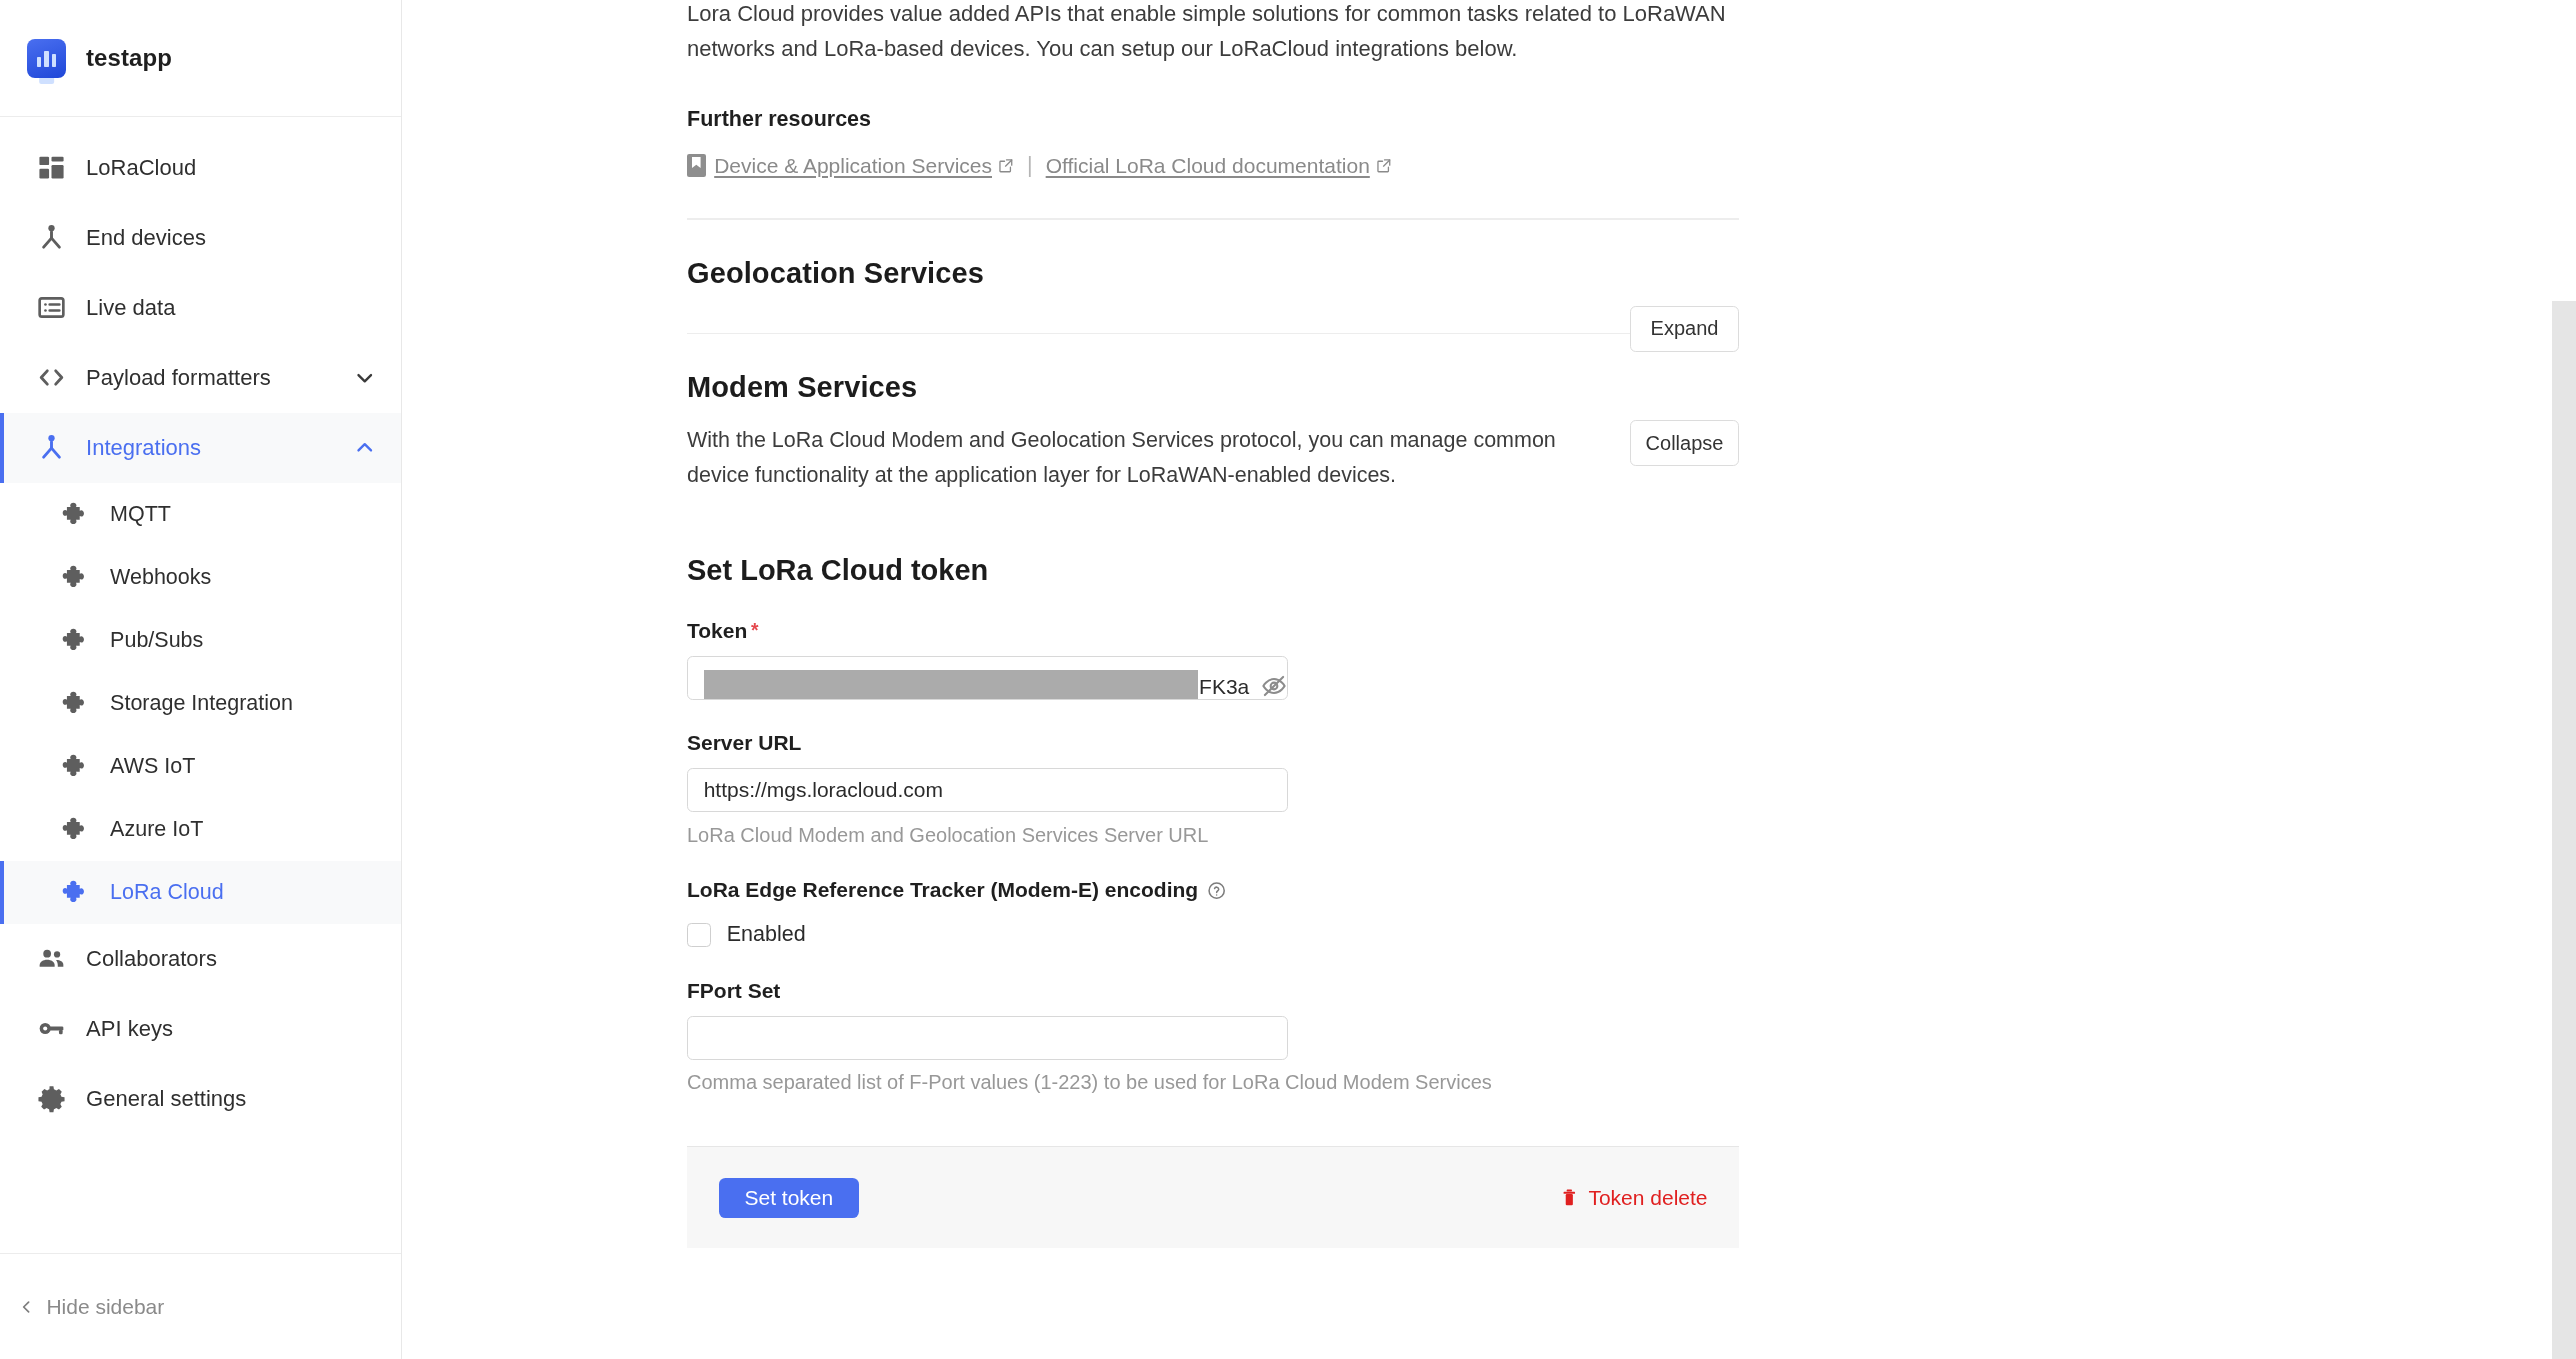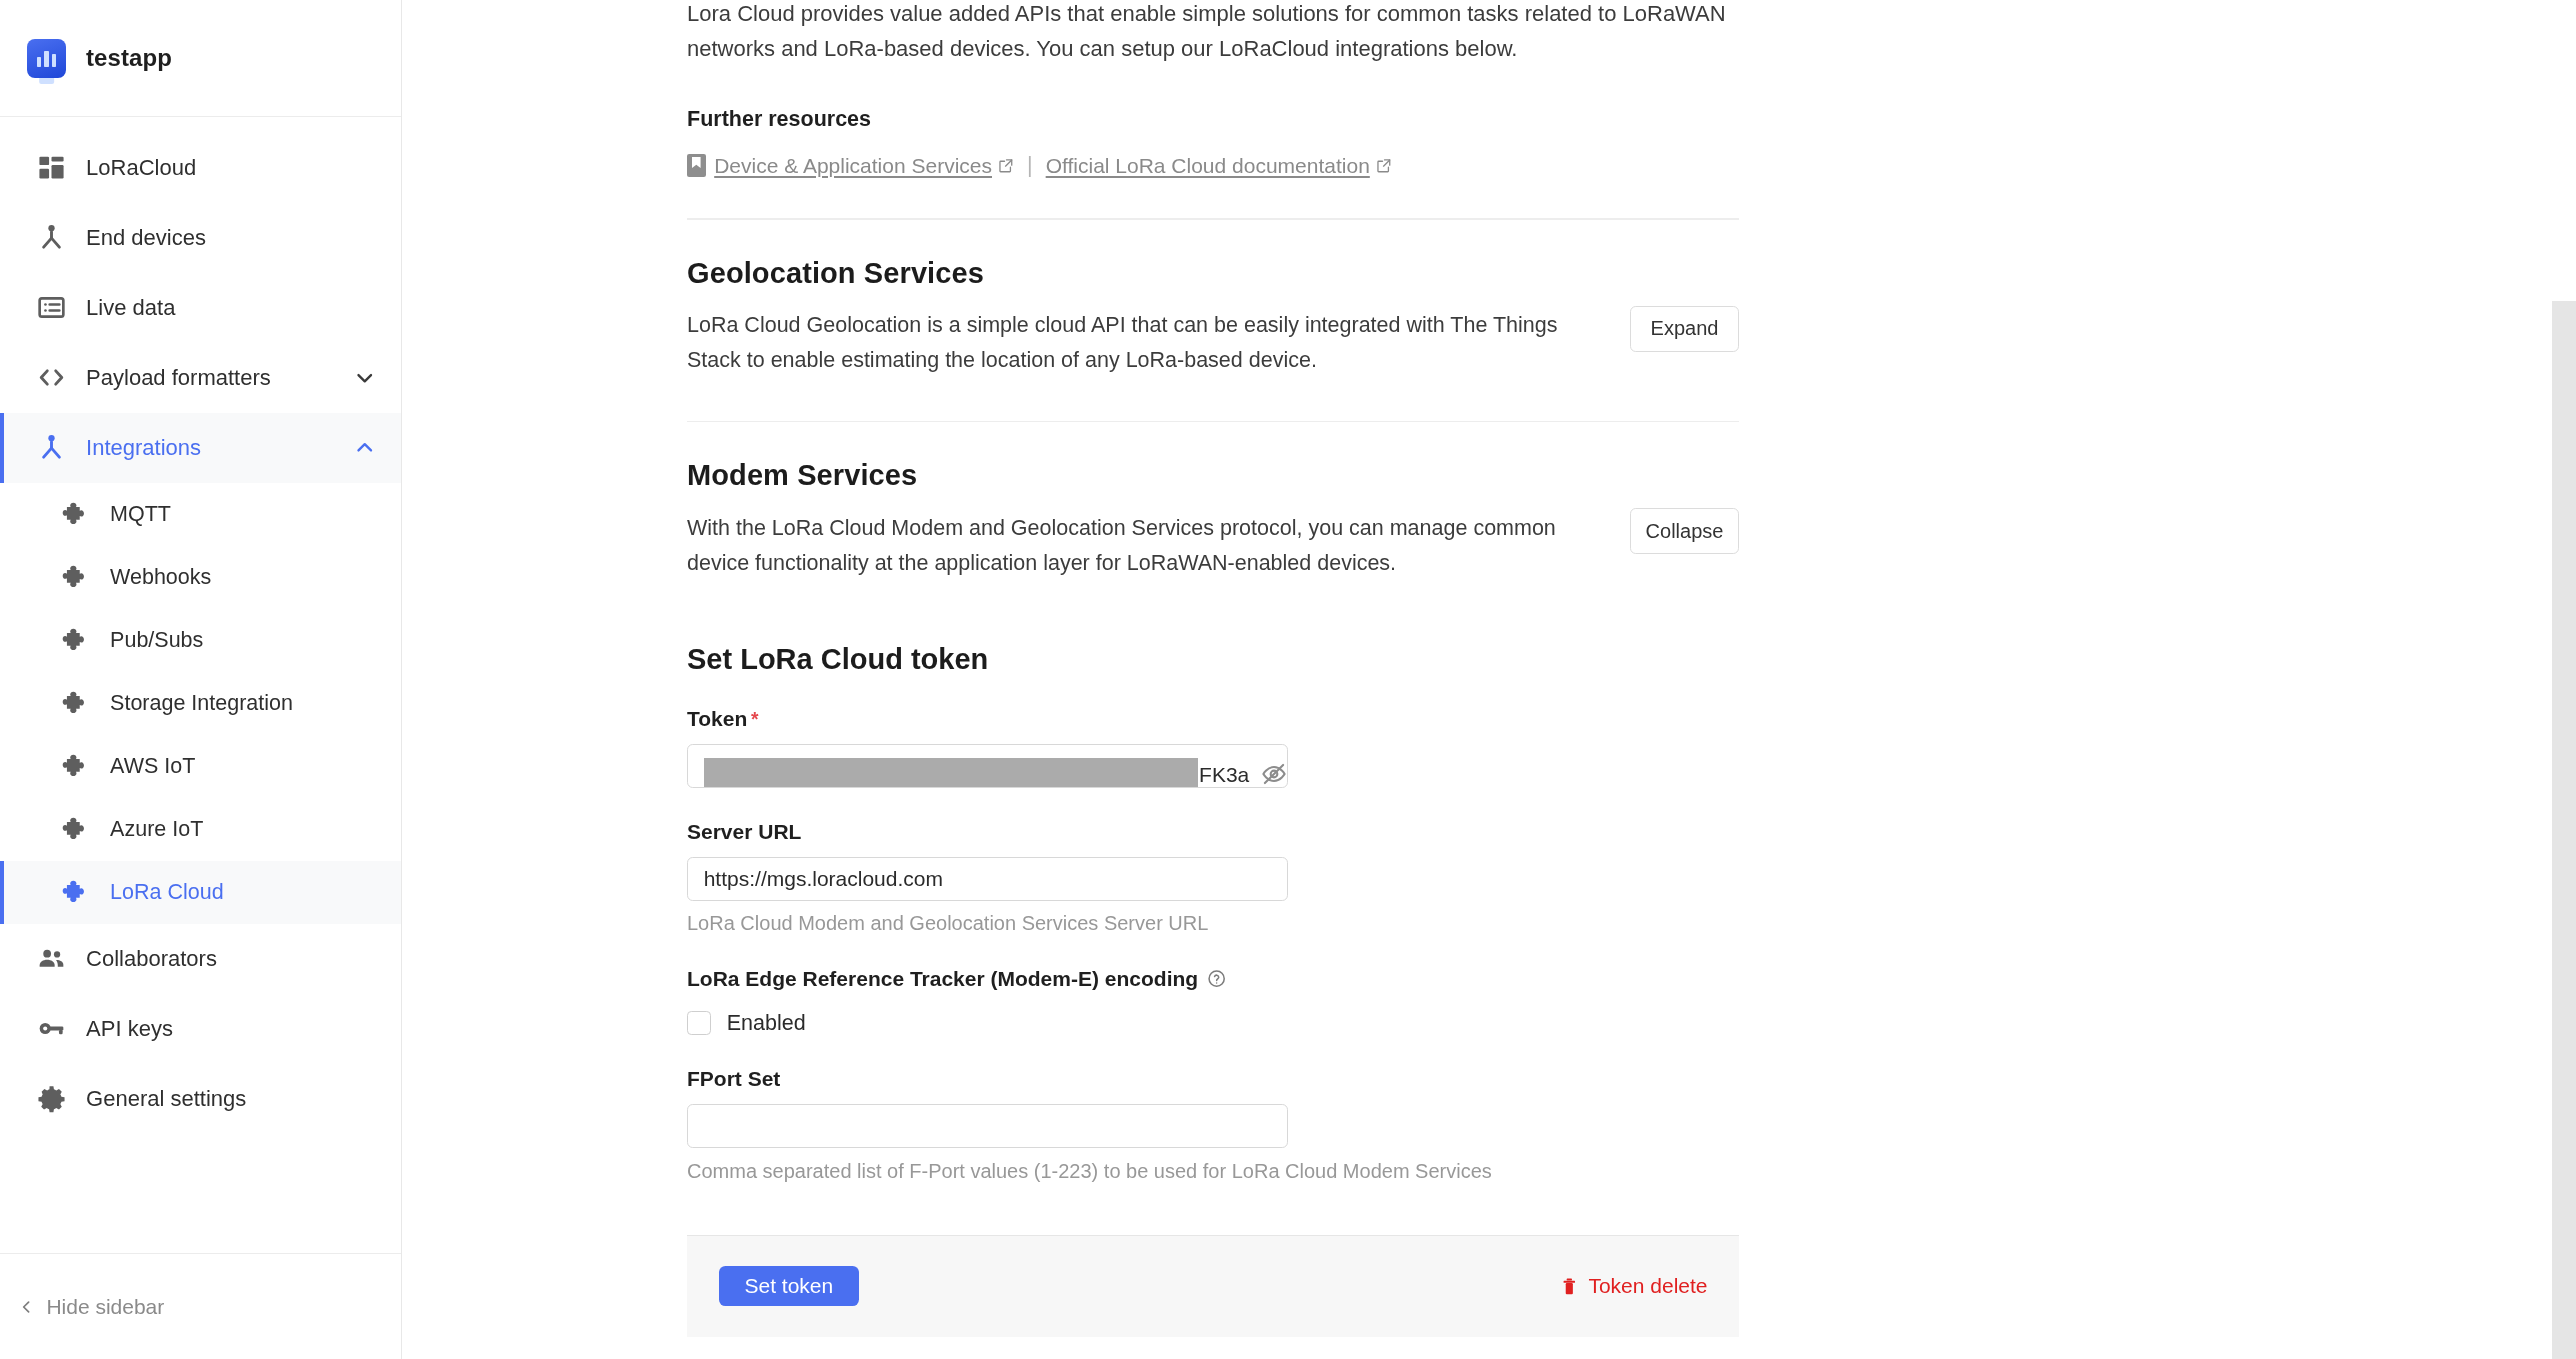--- a/index.html
+++ b/index.html
@@ -449,21 +449,20 @@
               <path d="M21 3l-9.5 9.5"></path>
               <path d="M19 14v6a1 1 0 0 1-1 1H4a1 1 0 0 1-1-1V6a1 1 0 0 1 1-1h6"></path>
             </svg>
         </span>
       </div>
 
       <div class="hr"></div>
 
       <section class="section">
         <h2>Geolocation Services</h2>
-        <p>LoRa Cloud Geolocation is a simple cloud API that can be easily integrated with The Things Stack to enable estimating the location of any LoRa-based device.</p>
         <button class="sec-btn" style="top:86px;">Expand</button>
       </section>
 
       <div class="hr" style="margin-top:43px;"></div>
 
       <section class="section">
         <h2>Modem Services</h2>
         <p>With the LoRa Cloud Modem and Geolocation Services protocol, you can manage common device functionality at the application layer for LoRaWAN-enabled devices.</p>
         <button class="sec-btn" style="top:86px;">Collapse</button>
       </section>

